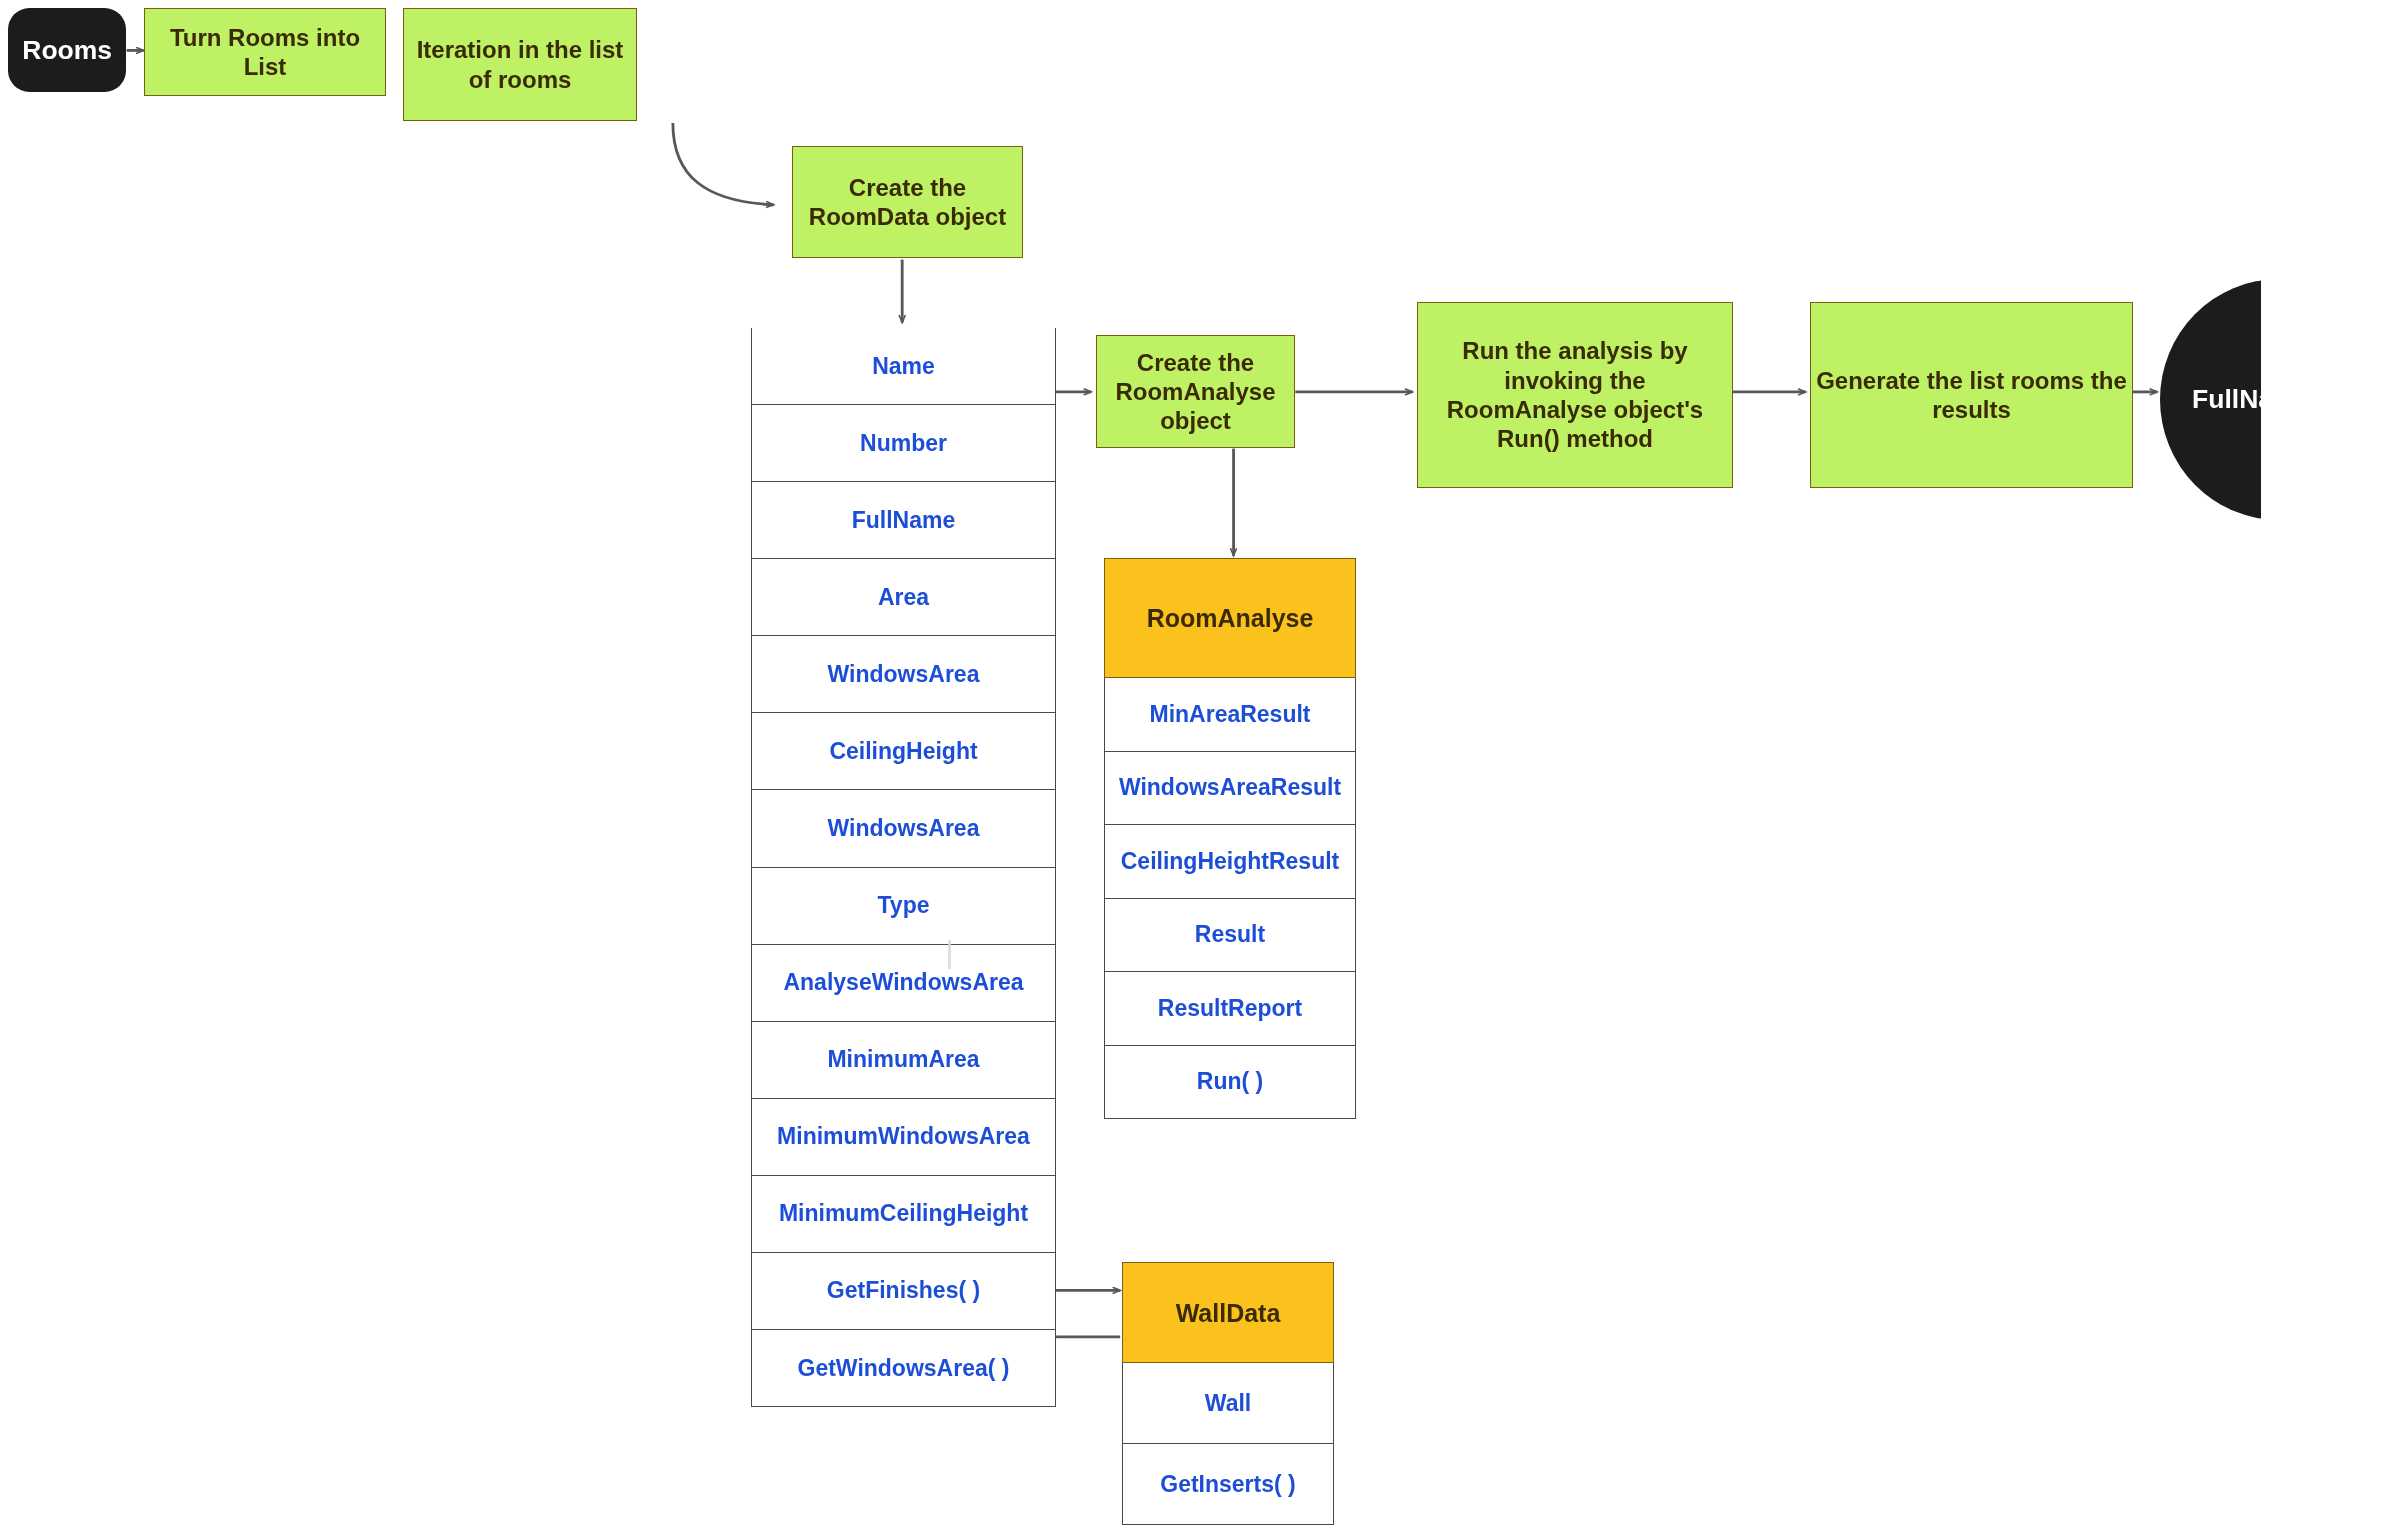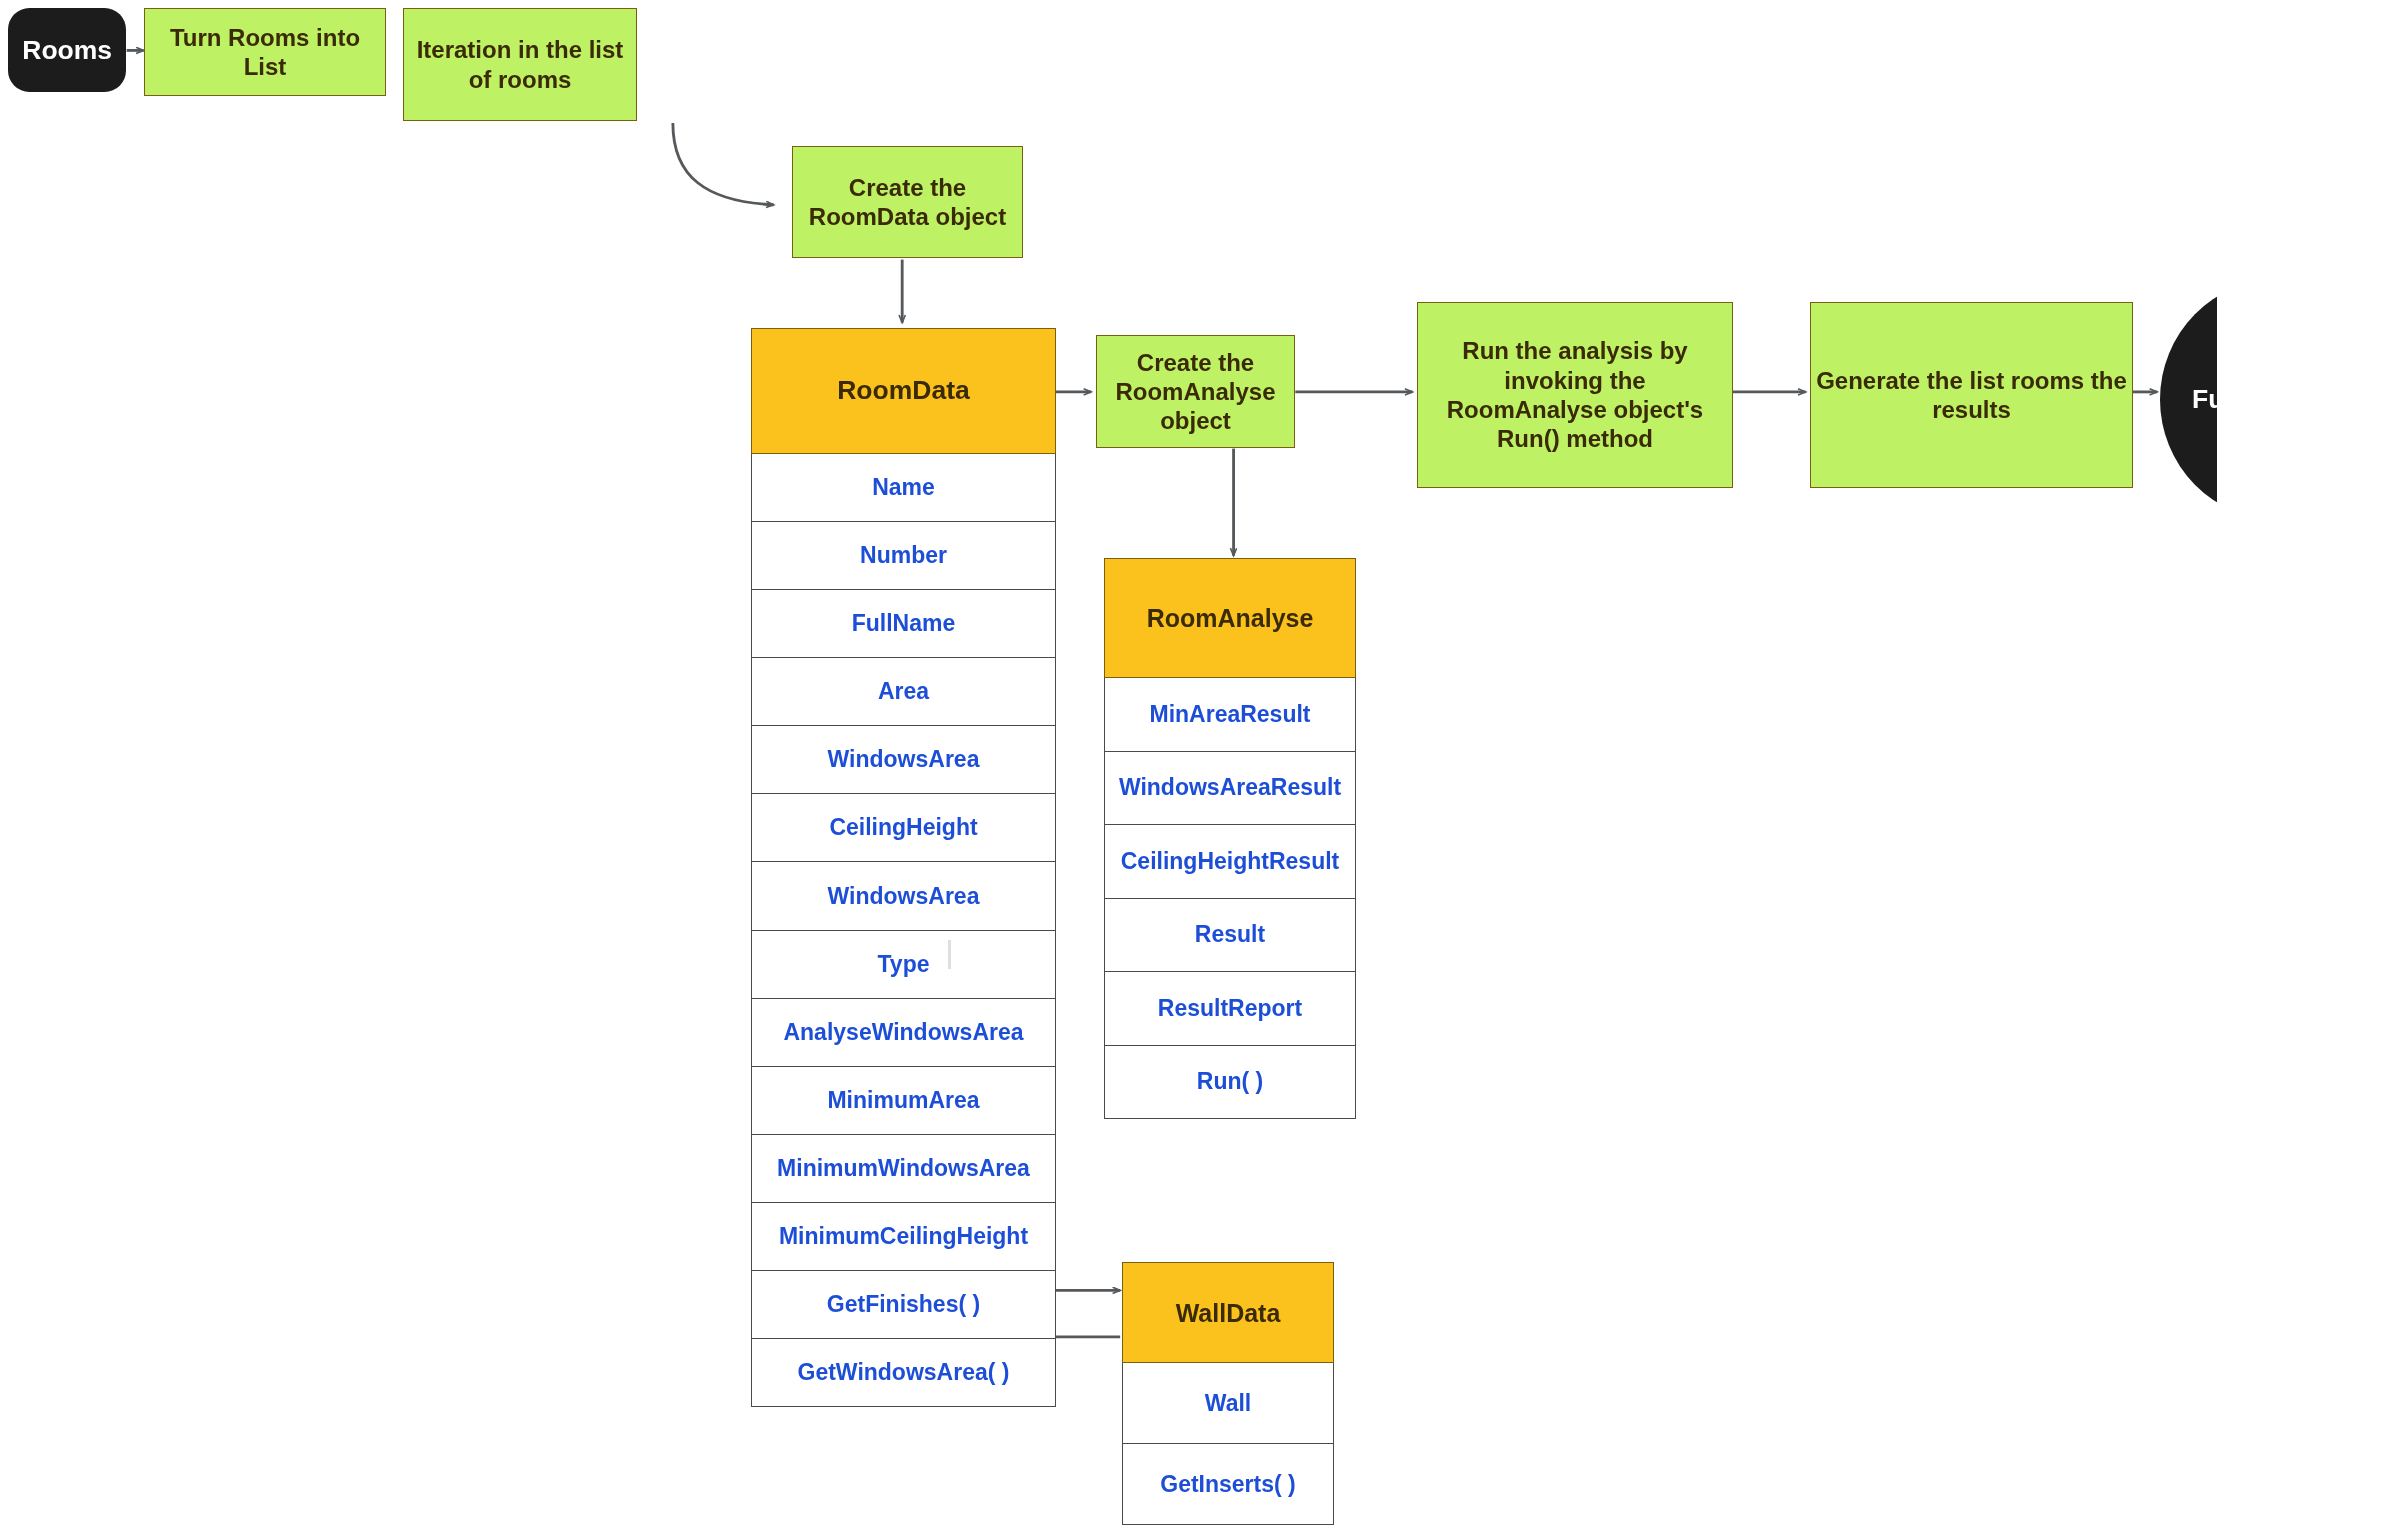--- a/index.html
+++ b/index.html
@@ -10,20 +10,21 @@
   }
   body {
     font-family: "Liberation Sans", sans-serif;
   }
   #canvas {
     position: relative;
     width: 2217px;
     height: 1531px;
     background: #ffffff;
     overflow: hidden;
+    padding-left: 44px;
   }
   #edges {
     position: absolute;
     left: 0;
     top: 0;
     width: 2401px;
     height: 1531px;
     pointer-events: none;
   }
 
@@ -176,23 +177,20 @@
 
   <div class="node process fs-38" style="left:1810px; top:302px; width:323px; height:186px;">
     <span>Generate the list rooms the results</span>
   </div>
 
   <div class="node terminator ellipse fs-42" style="left:2160px; top:279px; width:238px; height:241px;">
     <span>FullName List</span>
   </div>
 
   <div class="uml" style="left:751px; top:328px; width:305px; height:1079px;">
-    <div class="uml-header fs-42" style="height:126px;">
-      <span>RoomData</span>
-    </div>
     <div class="uml-body">
       <div class="uml-row fs-36">Name</div>
       <div class="uml-row fs-36">Number</div>
       <div class="uml-row fs-36">FullName</div>
       <div class="uml-row fs-36">Area</div>
       <div class="uml-row fs-36">WindowsArea</div>
       <div class="uml-row fs-36">CeilingHeight</div>
       <div class="uml-row fs-36">WindowsArea</div>
       <div class="uml-row fs-36">Type</div>
       <div class="uml-row fs-36">AnalyseWindowsArea</div>

